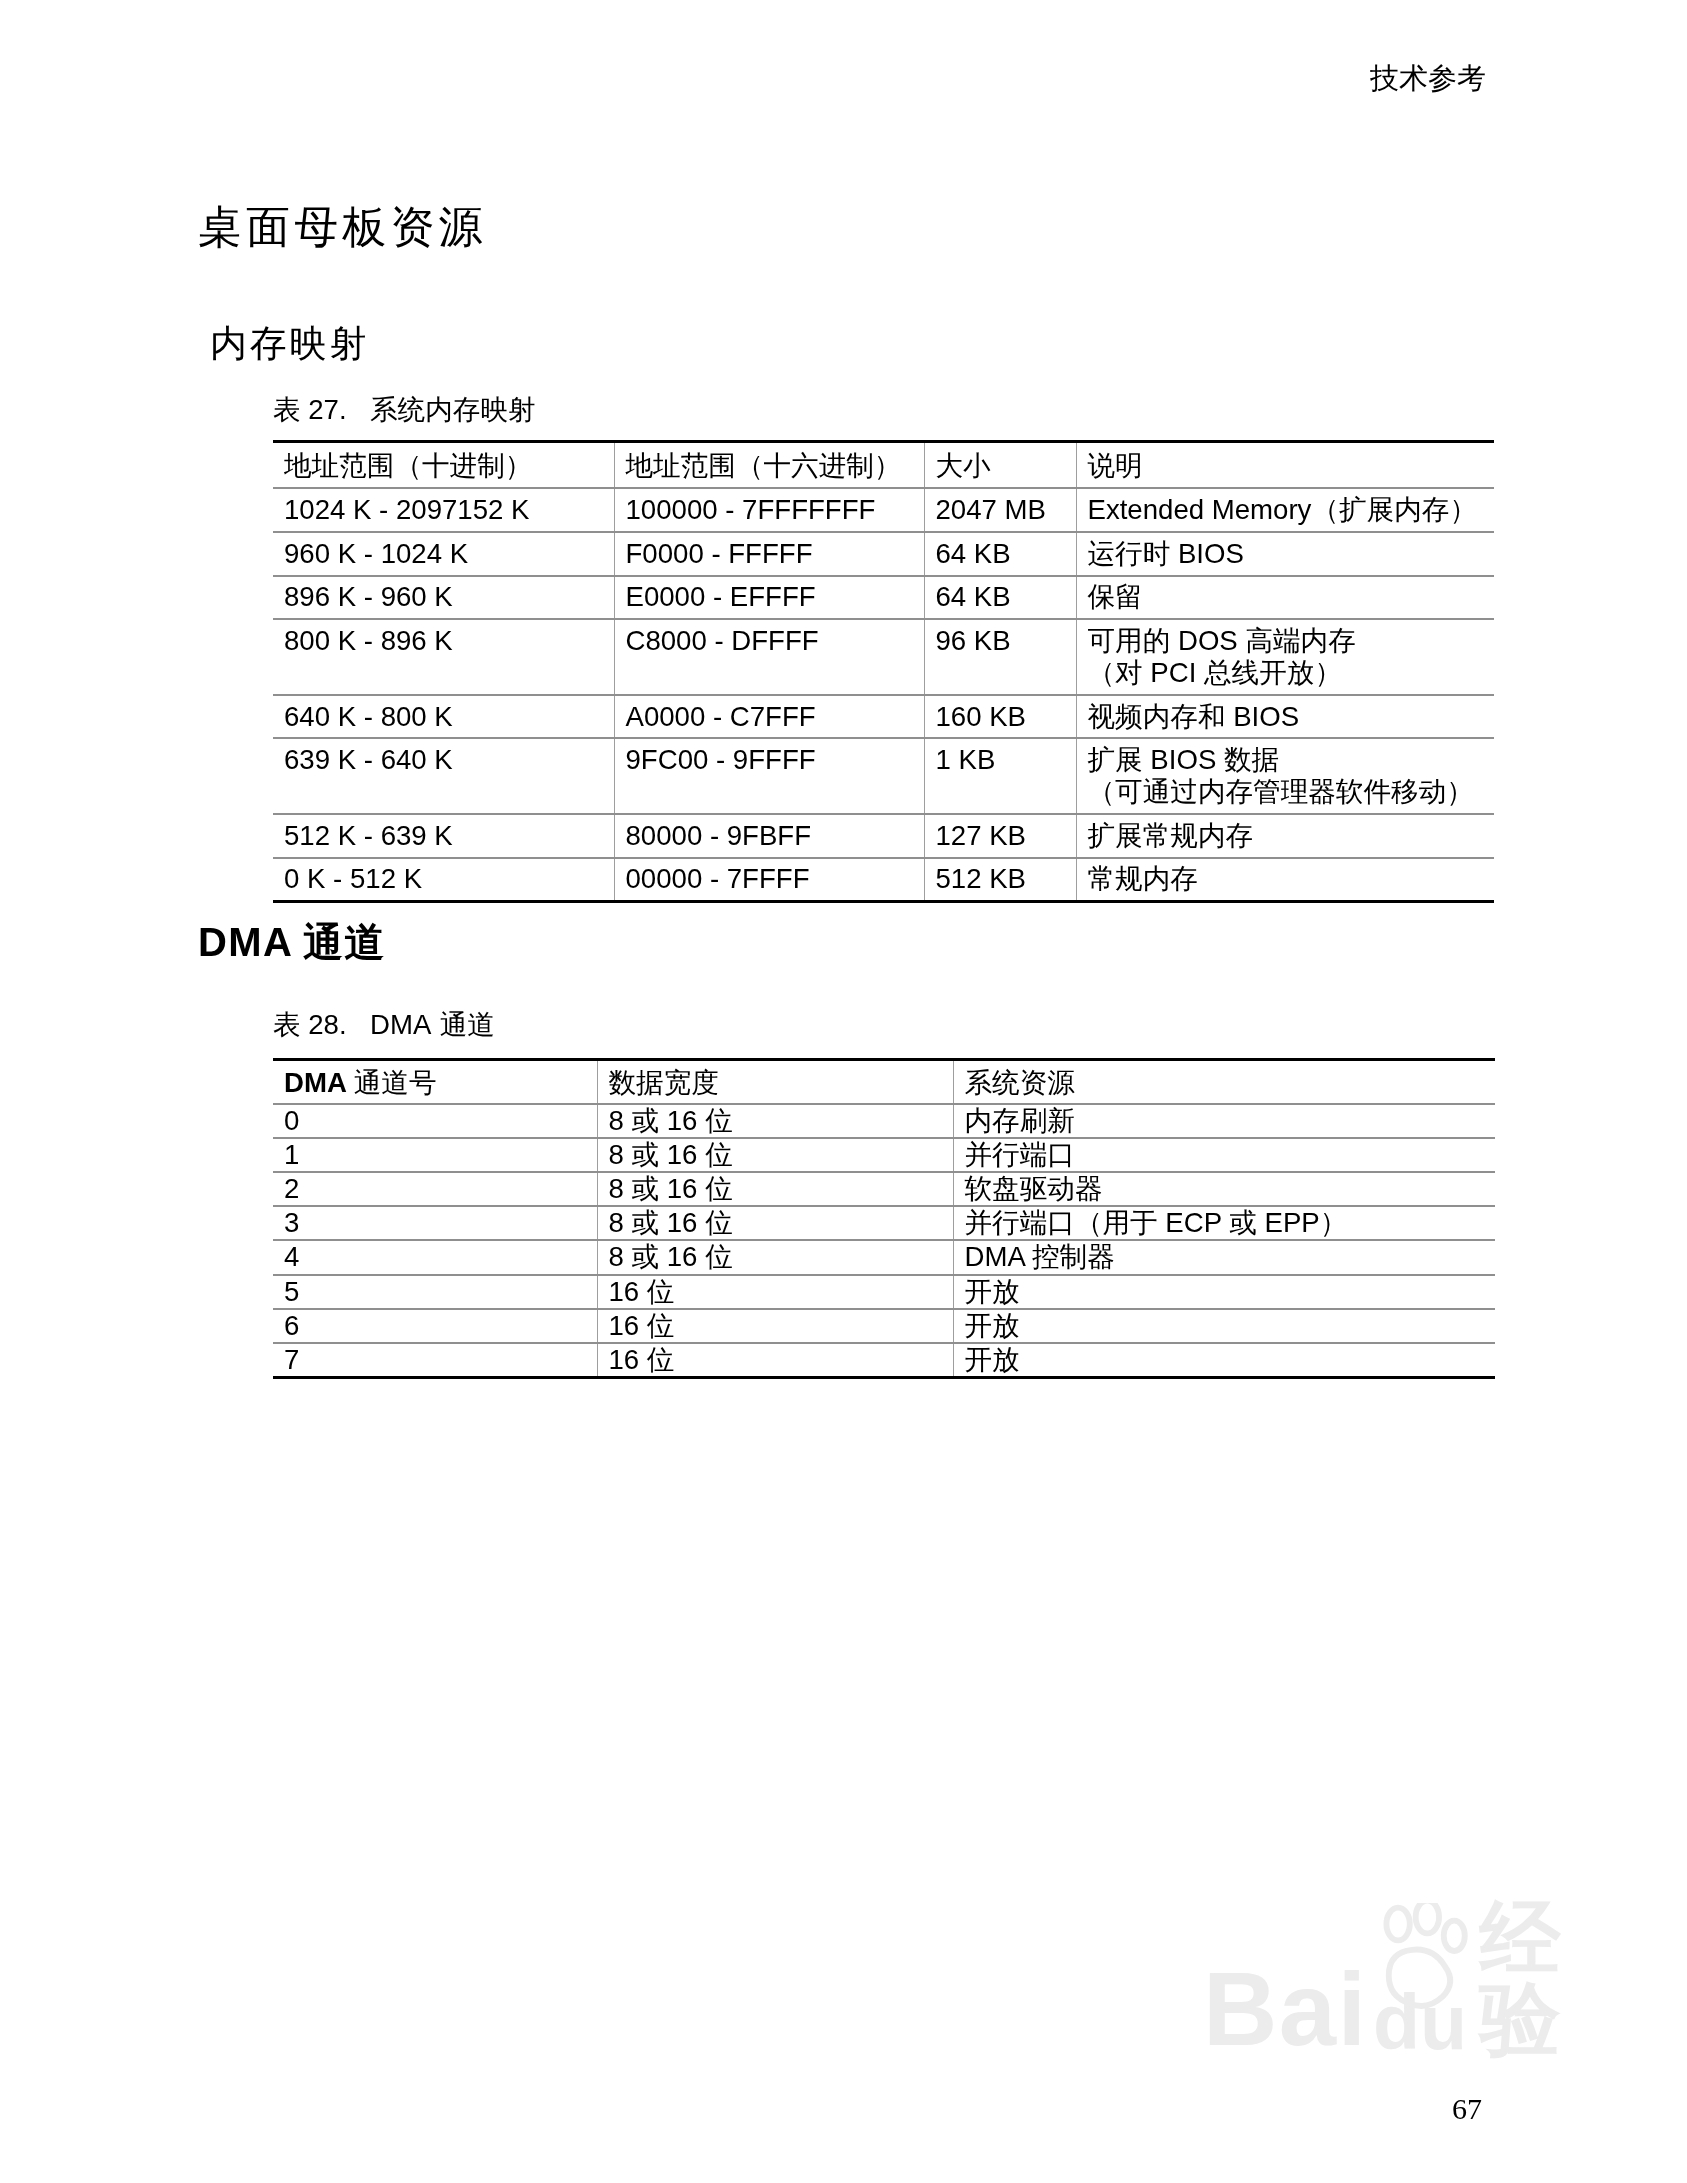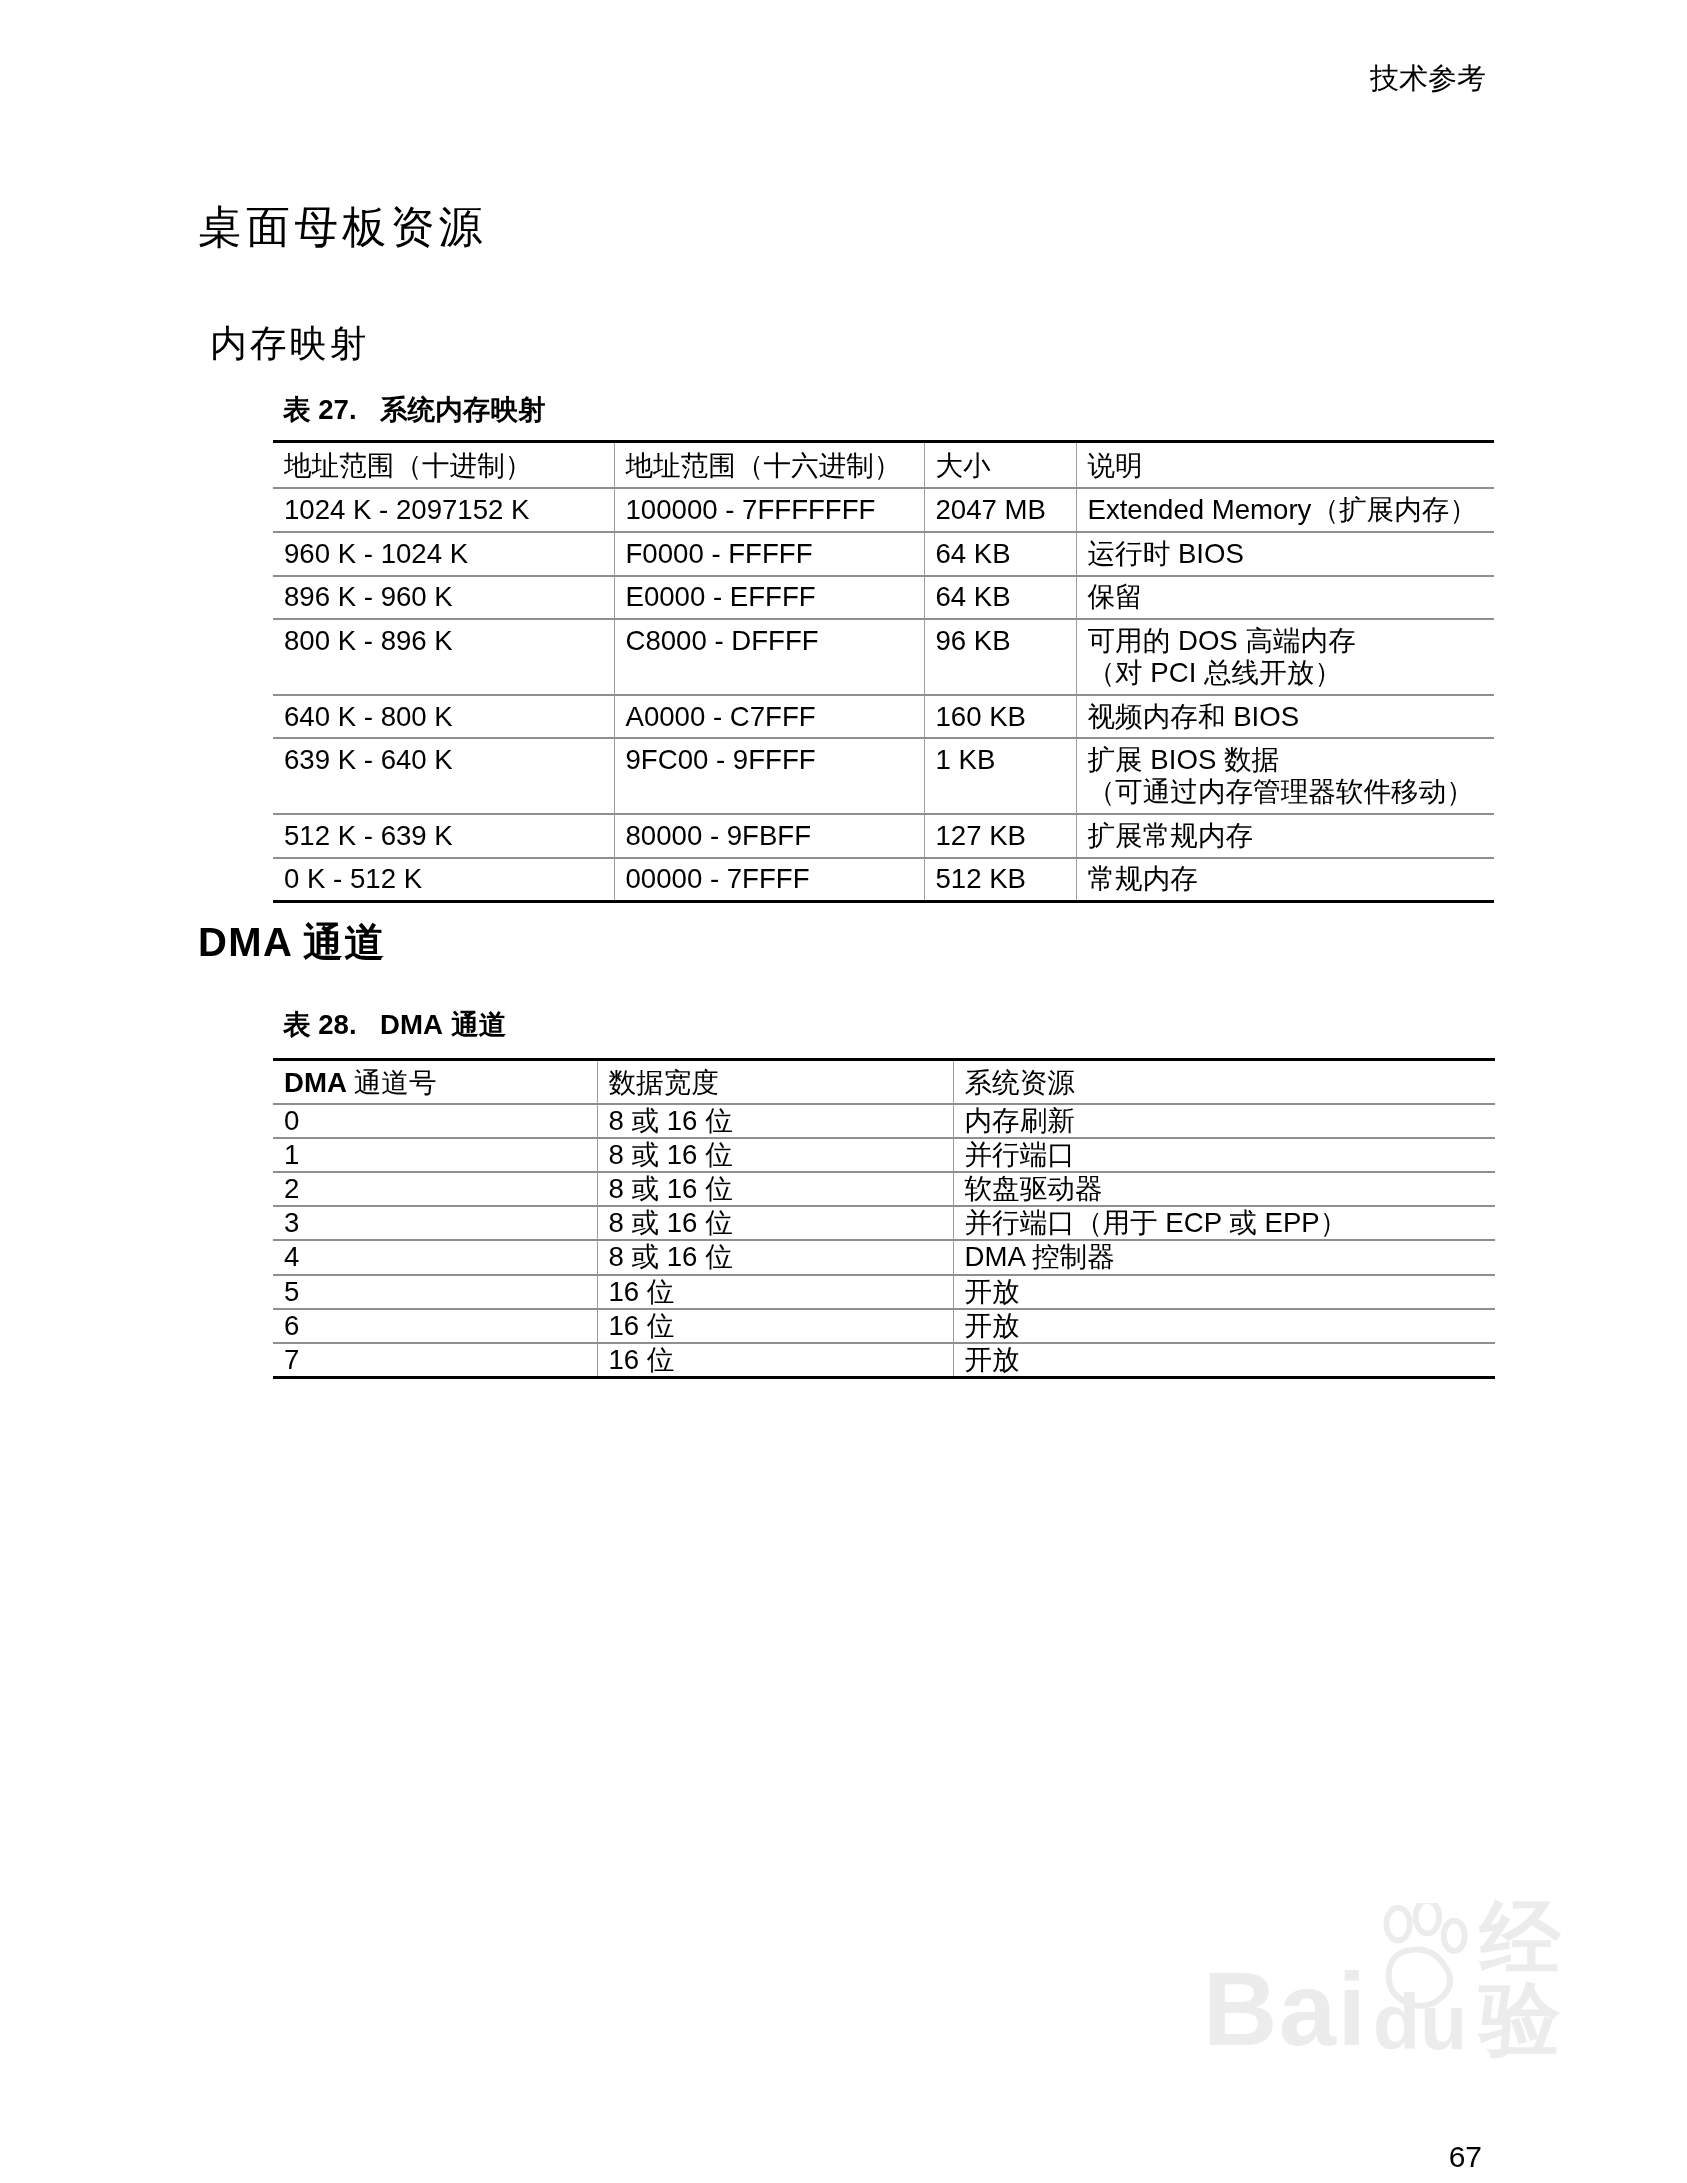--- a/index.html
+++ b/index.html
@@ -29,22 +29,22 @@
     font-weight:normal;font-size:37px;letter-spacing:2.8px;line-height:1.2;
   }
   .sec-dma{
     position:absolute;left:198px;top:918px;margin:0;
     font-size:40px;letter-spacing:1.4px;line-height:1.2;font-weight:bold;
   }
   .sec-dma .latin{font-family:"Liberation Sans",sans-serif;}
   .sec-dma .cjk{font-family:"Liberation Serif",serif;margin-left:9.6px;}
   
   .tbl-caption{
-    position:absolute;left:283px;
-    font-size:27.6px;font-weight:bold;line-height:1.15;
+    position:absolute;left:273px;
+    font-size:27.6px;font-weight:normal;line-height:1.15;
     font-family:"Liberation Serif",serif;
   }
   .cap27{top:394px;}
   .cap28{top:1009px;}
   .tbl-caption .cap-label{font-family:"Liberation Sans",sans-serif;margin-right:23.4px;}
   .tbl-caption .cap-latin{font-family:"Liberation Sans",sans-serif;margin-right:8.3px;}
   .tbl-caption .cap-cjk{font-family:"Liberation Serif",serif;}
   
   table.doc{
     position:absolute;left:273px;width:1221px;
@@ -94,21 +94,21 @@
     font-family:"Liberation Serif",serif;letter-spacing:4.1px;
   }
   .wm-url{
     margin-top:9.6px;margin-left:2.8px;
     font-size:52px;font-weight:bold;line-height:1;color:#efefef;
     font-family:"Liberation Sans",sans-serif;letter-spacing:1.4px;
   }
   
   .page-number{
     position:absolute;top:2092px;right:198px;
-    font-size:30px;font-family:Liberation Sans, sans-serif;margin-top:48px;
+    font-size:30px;font-family:Liberation Serif, serif;
   }
 </style>
 </head>
 <body>
 
 <div class="page">
 
   <div class="running-header">技术参考</div>
 
   <h1 class="doc-title">桌面母板资源</h1>

